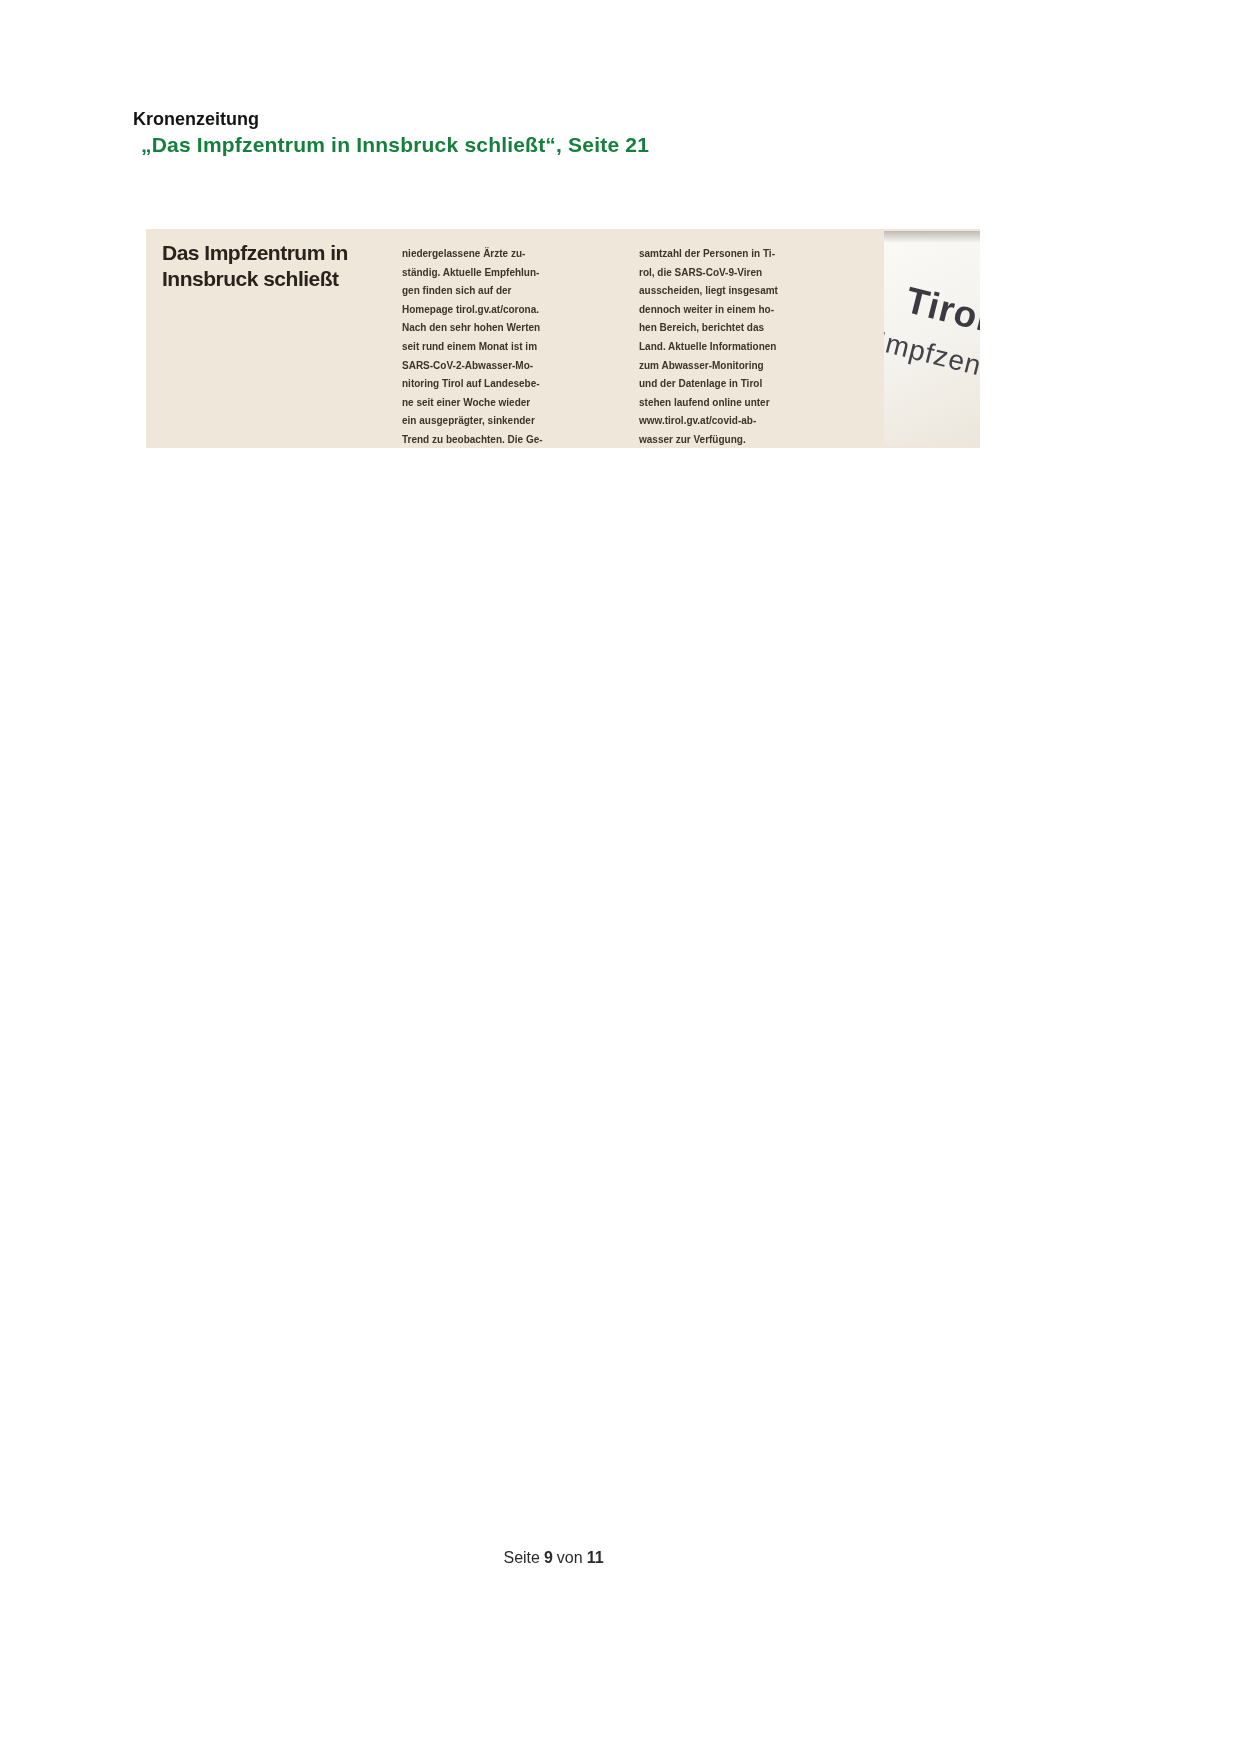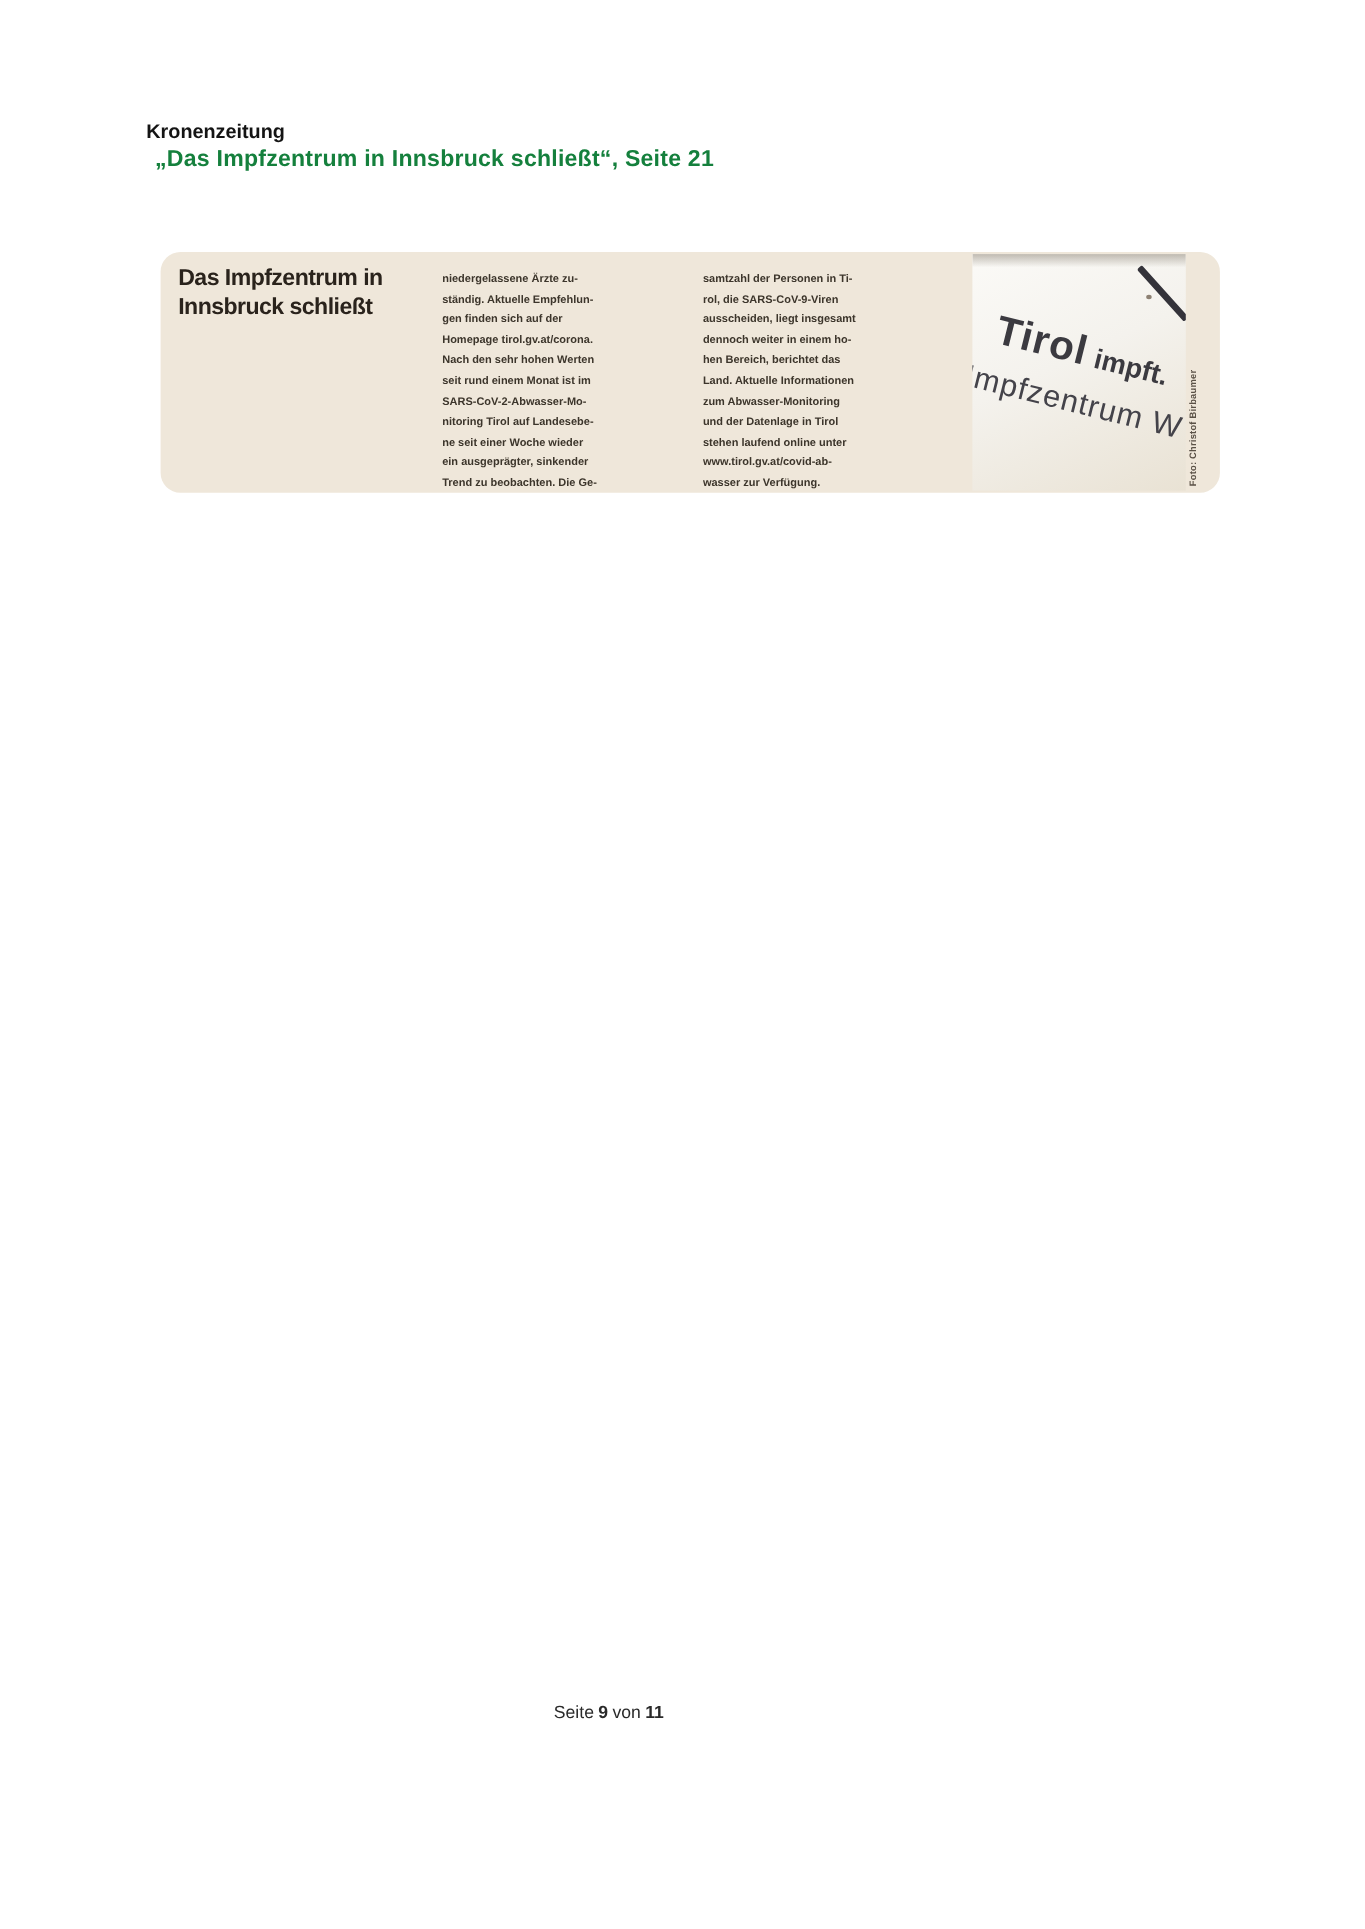--- a/index.html
+++ b/index.html
@@ -23,22 +23,22 @@
   .footer {
     position:absolute; left:0; top:1503px; width:1107px;
     text-align:center; font-size:16px; color:#2a2a2a;margin-top:46px;
   }
   .footer .b { font-weight:bold; }
   .footer span { padding:0 2px; }
 
   
   .clipping {
     position:absolute; left:146px; top:229px;
-    width:963px; height:219px;
-    background:#efe7da; overflow:hidden;border-radius:18px;
+    width:834px; height:219px;
+    background:#efe7da; overflow:hidden;
   }
   .clip-headline {
     position:absolute; left:16px; top:11px;
     font-size:21px; line-height:26px; font-weight:bold;
     letter-spacing:-0.5px; color:#2a231c; white-space:pre-line;
   }
   .col {
     position:absolute; white-space:pre-line;
     font-size:10px; line-height:18.6px; font-weight:bold;
     color:#3c352b; width:225px;

